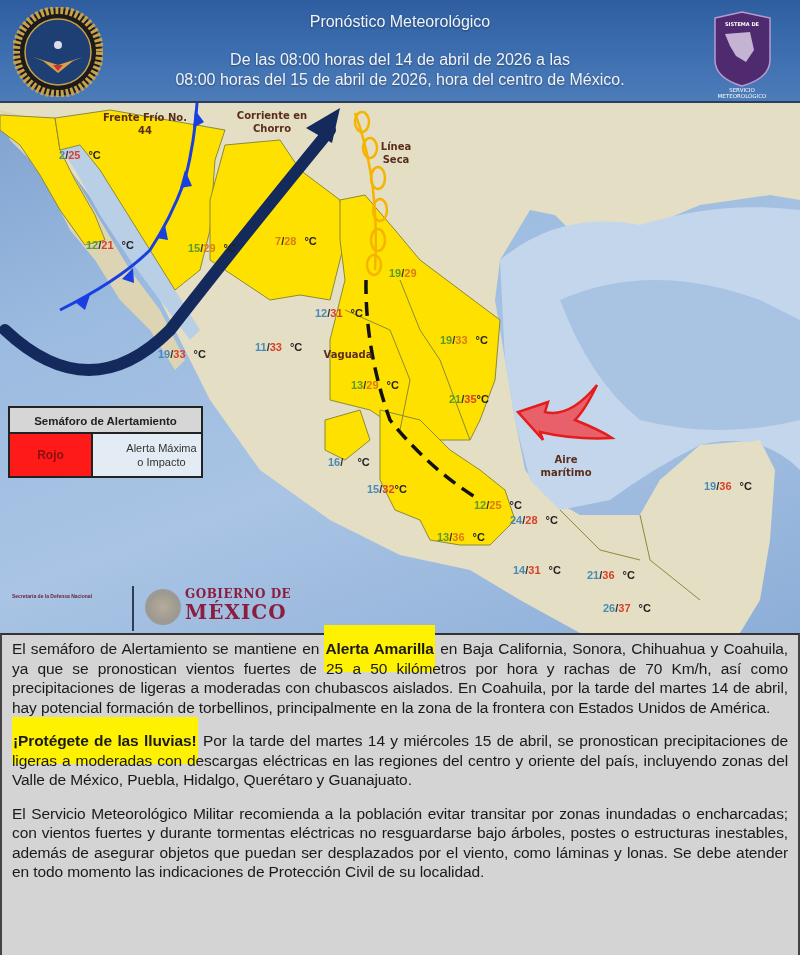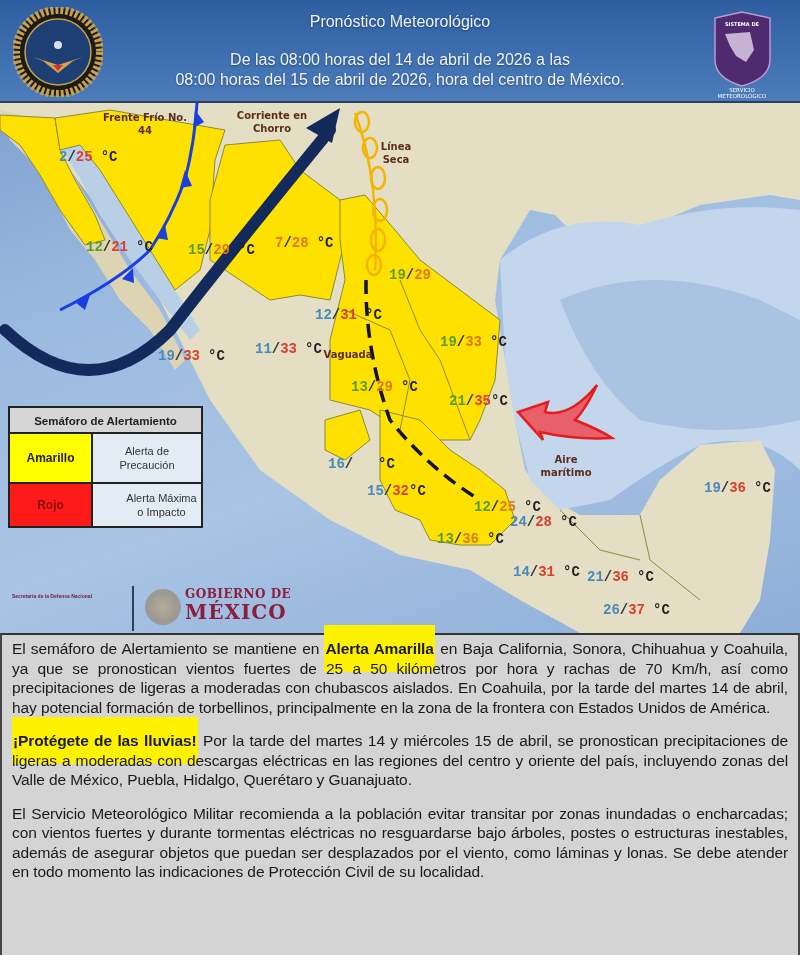--- a/index.html
+++ b/index.html
@@ -28,21 +28,21 @@
     position: absolute; left: 0; top: 103px; width: 800px; height: 530px; overflow: hidden;
     background: linear-gradient(160deg, #7fa2cf 0%, #9cbbe0 30%, #a9c4e4 60%, #8daed8 100%);
   }
   .map svg.base { position: absolute; left: 0; top: 0; }
 
   .label {
     position: absolute; font-weight: bold; font-size: 10px; color: #5a2d1a; text-align: center;
     line-height: 13px; font-family: "DejaVu Sans", sans-serif;
   }
   .temp {
-    position: absolute; font-family: Liberation Mono, monospace; font-size: 14px; font-weight: bold;
+    position: absolute; font-family: Liberation Sans, sans-serif; font-size: 11px; font-weight: bold;
     white-space: nowrap;
   }
   .temp .min { color: #4a8ab8; }
   .temp .min.green { color: #5c9a2a; }
   .temp .sep { color: #333; }
   .temp .max { color: #d8402a; }
   .temp .max.orange { color: #d97a12; }
   .temp .unit { color: #222; margin-left: 8px; }
 
   
@@ -198,24 +198,20 @@
   <div class="temp" style="left:510px; top:411px;"><span class="min">24</span><span class="sep">/</span><span class="max">28</span><span class="unit">°C</span></div>
   <div class="temp" style="left:437px; top:428px;"><span class="min green">13</span><span class="sep">/</span><span class="max orange">36</span><span class="unit">°C</span></div>
   <div class="temp" style="left:704px; top:377px;"><span class="min">19</span><span class="sep">/</span><span class="max">36</span><span class="unit">°C</span></div>
   <div class="temp" style="left:513px; top:461px;"><span class="min">14</span><span class="sep">/</span><span class="max">31</span><span class="unit">°C</span></div>
   <div class="temp" style="left:587px; top:466px;"><span class="min">21</span><span class="sep">/</span><span class="max">36</span><span class="unit">°C</span></div>
   <div class="temp" style="left:603px; top:499px;"><span class="min">26</span><span class="sep">/</span><span class="max">37</span><span class="unit">°C</span></div>
 
   <div class="legend">
     <div class="lg-head">Semáforo de Alertamiento</div>
     <div class="lg-row">
-      <div class="lg-color" style="background:#ffff00">Amarillo</div>
-      <div class="lg-desc">Alerta de Precaución</div>
-    </div>
-    <div class="lg-row">
       <div class="lg-color" style="background:#ff1a1a; color:#8a1010">Rojo</div>
       <div class="lg-desc">Alerta Máxima o Impacto</div>
     </div>
   </div>
 
   <div class="defensa">
     <div class="small">Secretaría de la Defensa Nacional</div>
   </div>
   <div class="divider-v"></div>
   <div class="seal"></div>

